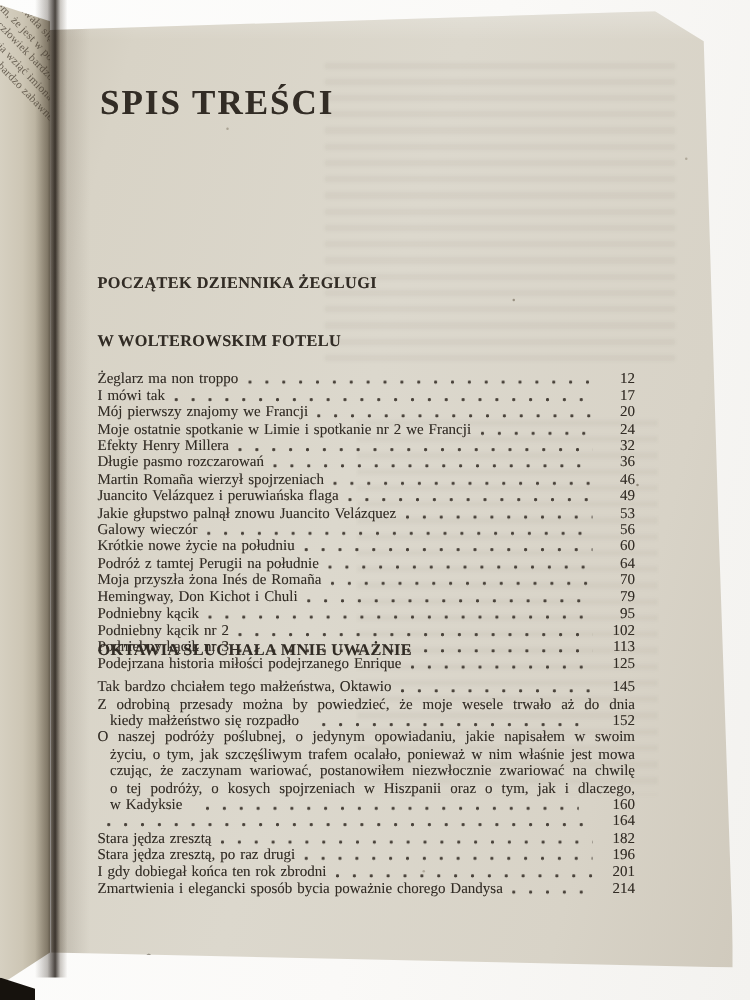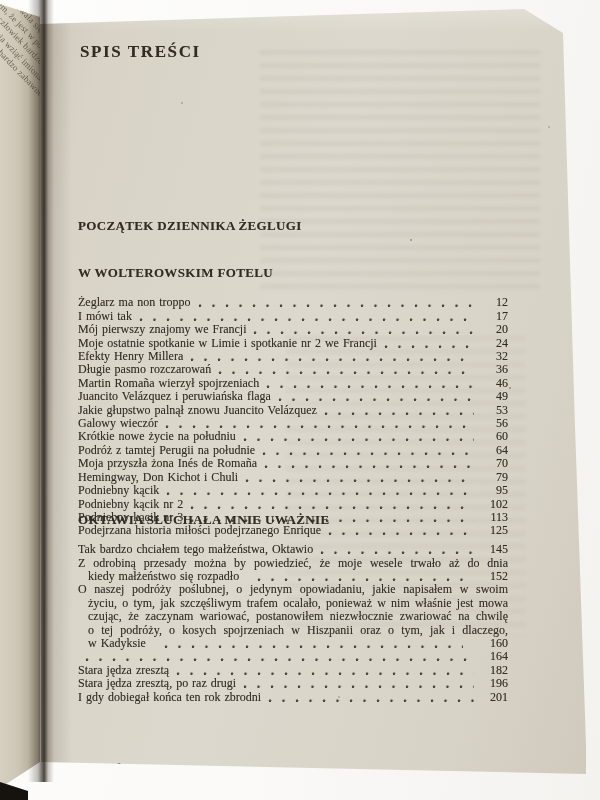--- a/index.html
+++ b/index.html
@@ -43,21 +43,21 @@
     background:repeating-linear-gradient(180deg,rgba(112,102,86,.05) 0 5px,rgba(0,0,0,0) 5px 13px);}
   .specks{position:absolute;left:0;top:0;width:2px;height:2px;border-radius:50%;
     box-shadow:80px 758px 0 1px rgba(60,52,40,.7), 372px 233px 0 0 rgba(90,78,60,.5),
       471px 381px 0 0 rgba(90,78,60,.55), 143px 96px 0 0 rgba(100,90,70,.4),
       510px 120px 0 0 rgba(100,90,70,.35), 52px 430px 0 0 rgba(100,90,70,.4),
       300px 690px 0 0 rgba(100,90,70,.35), 430px 560px 0 0 rgba(100,90,70,.3);}
 
   
   .content{position:absolute;left:40px;top:0;width:430px;height:100%;color:var(--ink);
     text-shadow:0 0 .4px rgba(50,44,37,.35);}
-  .toc-title{position:absolute;top:36px;left:2px;font-size:17px;font-weight:700;
+  .toc-title{position:absolute;top:61px;left:2px;font-size:28px;font-weight:700;
     letter-spacing:1.6px;}
   #toc-sections{position:absolute;inset:0;}
   .toc-section{position:absolute;left:0;right:0;}
   .toc-section:nth-child(1){top:180px;}
   .toc-section:nth-child(2){top:474px;}
   .sec-heading{font-size:13px;line-height:15.2px;font-weight:700;letter-spacing:.35px;margin-top:32px;}
   .entries{margin-top:16px;font-size:12px;line-height:13.4px;word-spacing:.08em;font-family:Liberation Serif, serif;}
   .eline{text-align:justify;text-align-last:justify;}
   .cont{padding-left:10px;gap:11px;}
   .erow{display:flex;align-items:baseline;}
@@ -276,20 +276,27 @@
                   <span class="pagenum">196</span>
                 </div>
               </div>
               <div class="entry">
                 <div class="erow">
                   <span class="etext">I gdy dobiegał końca ten rok zbrodni</span>
                   <span class="leader"></span>
                   <span class="pagenum">201</span>
                 </div>
               </div>
+              <div class="entry">
+                <div class="erow">
+                  <span class="etext">Zmartwienia i elegancki sposób bycia poważnie chorego Dandysa</span>
+                  <span class="leader"></span>
+                  <span class="pagenum">214</span>
+                </div>
+              </div>
             </div>
           </div>
         </div>
     </div>
   </div>
 
   <div class="gutter"></div>
   <div class="cover-corner"></div>
 </div>
 

